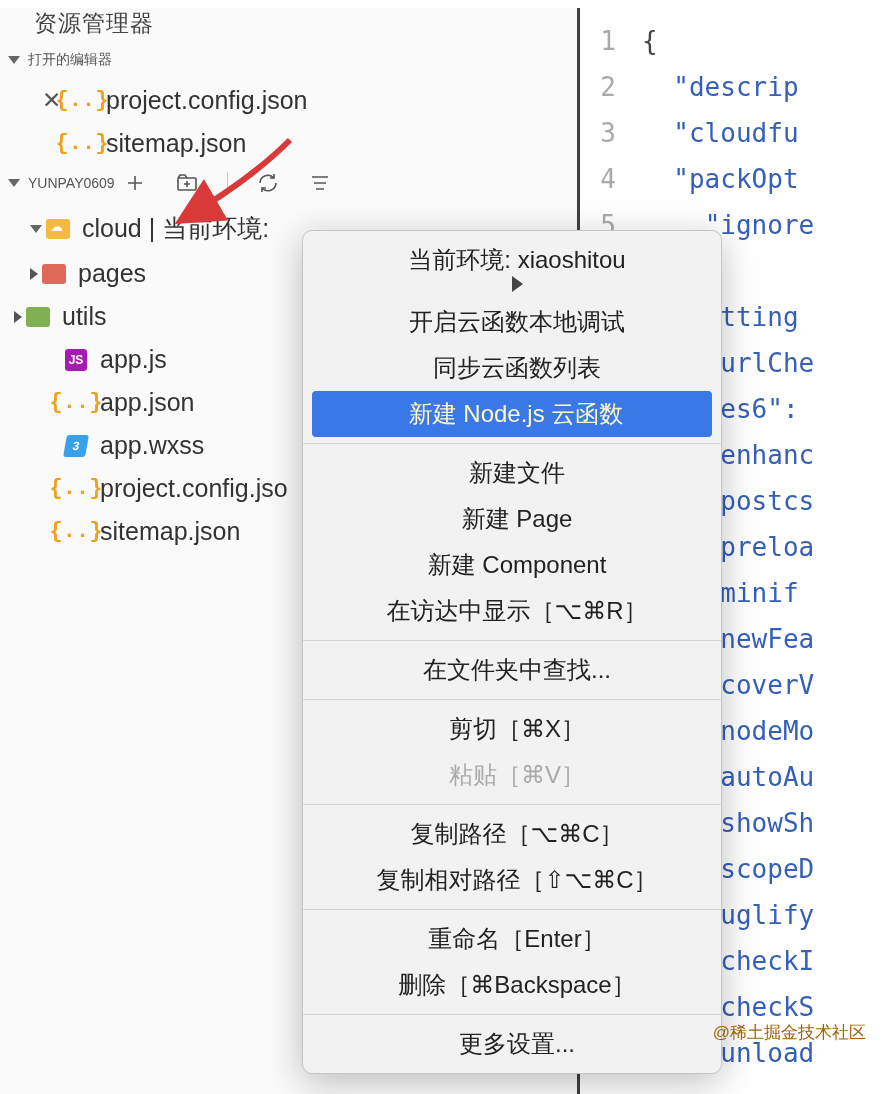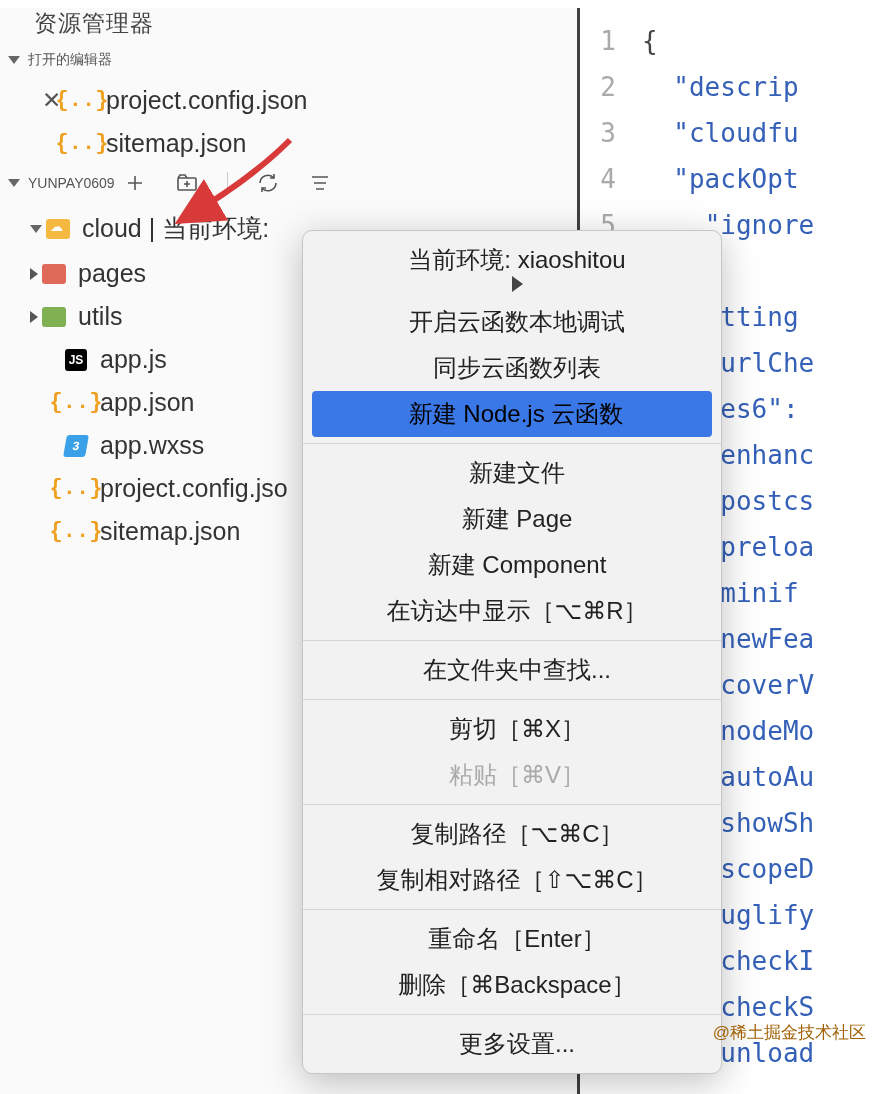--- a/index.html
+++ b/index.html
@@ -92,21 +92,21 @@
     }
     .icon-folder-red {
       width: 24px; height: 20px; background: #e06a5a;
       border-radius: 3px;
     }
     .icon-folder-green {
       width: 24px; height: 20px; background: #7fb153;
       border-radius: 3px;
     }
     .icon-js {
-      width: 22px; height: 22px; background: #000000;
+      width: 22px; height: 22px; background: #a21caf;
       border-radius: 3px; color: #fff; font-size: 12px;
       font-weight: 700; display:flex; align-items:center;
       justify-content:center;
     }
     .icon-wxss {
       width: 22px; height: 22px; background: #3aa0e8;
       border-radius: 3px; color: #fff; font-size: 12px;
       font-weight: 700; display:flex; align-items:center;
       justify-content:center; transform: skewX(-10deg);
     }
@@ -137,21 +137,21 @@
       box-shadow: 0 8px 36px rgba(0,0,0,0.25);
       padding: 6px 0;
       font-size: 24px;
       color: #222;
     }
     .menu-item {
       padding: 7px 24px 7px 34px;
       display: flex; justify-content: space-between; align-items: center; flex-direction: column;
     }
     .menu-item.highlight {
-      background: #3b78e7; color: #000000;
+      background: #3b78e7; color: #fef9c3;
       margin: 0 9px; border-radius: 4px;
       padding-left: 32px;
     }
     .menu-item.disabled { color: #aaa; }
     .menu-sep { height: 1px; background: #d4d4d4; margin: 6px 0; }
     .submenu-arrow {
       width: 0; height: 0;
       border-top: 8px solid transparent;
       border-bottom: 8px solid transparent;
       border-left: 11px solid #444;
@@ -228,21 +228,21 @@
           </span>
         <span>cloud | 当前环境:</span>
       </div>
       <div class="tree-row" style="padding-left:30px">
         <span class="chevron-right"></span>
         <span class="file-icon">
             <span class="icon-folder-red"></span>
           </span>
         <span>pages</span>
       </div>
-      <div class="tree-row" style="padding-left:30px">
+      <div class="tree-row" style="padding-left:14px">
         <span class="chevron-right"></span>
         <span class="file-icon">
             <span class="icon-folder-green"></span>
           </span>
         <span>utils</span>
       </div>
       <div id="file-list">
           <div class="tree-row indent-2">
             <span class="file-icon">
               <span class="icon-js">JS</span>

